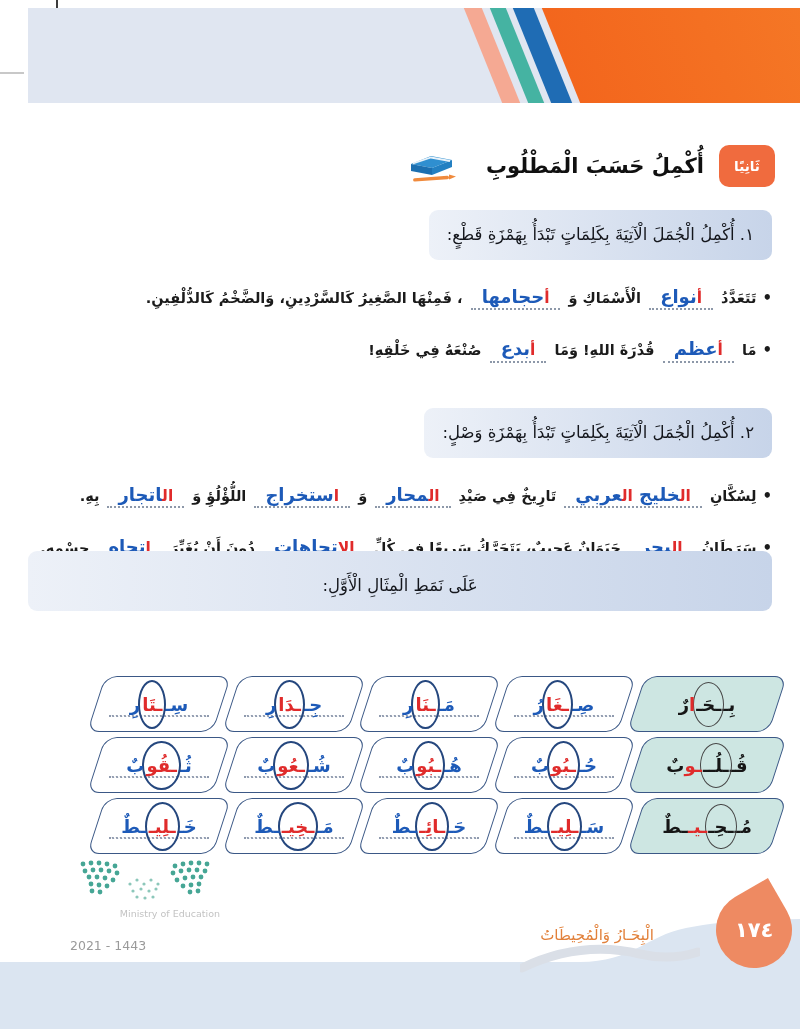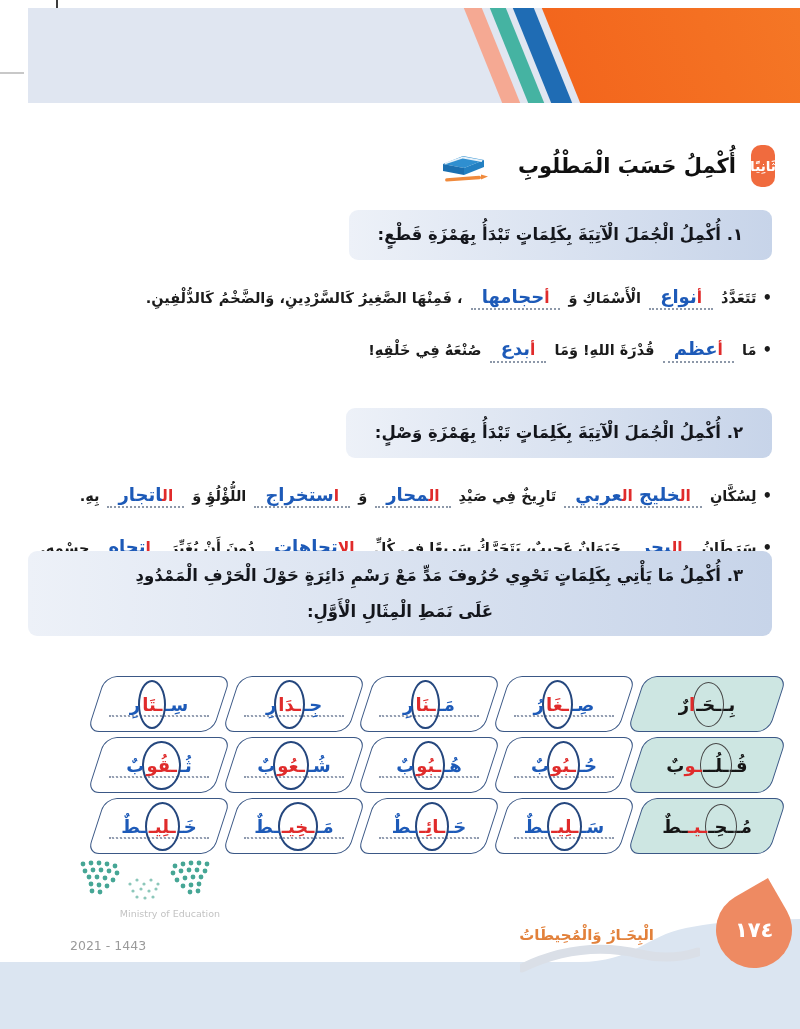--- a/index.html
+++ b/index.html
@@ -13,33 +13,33 @@
   .band{position:absolute;left:28px;right:0;top:8px;height:95px;background:#e0e6f1;overflow:hidden;}
   .stripe{position:absolute;top:-10px;bottom:-10px;transform:skewX(22deg);}
   .s-salmon{left:455px;width:18px;background:var(--c-stripe_salmon);}
   .s-teal{left:481px;width:16px;background:var(--c-stripe_teal);}
   .s-blue{left:504px;width:21px;background:var(--c-stripe_blue);}
   .s-orange{left:533px;width:900px;background:linear-gradient(to right,var(--c-band_orange),#f9a03a);}
 
   
   .title-row{position:absolute;top:141px;right:25px;left:0;height:50px;direction:rtl;
              display:flex;align-items:center;gap:12px;}
-  .badge{width:24px;height:42px;background:var(--c-badge_orange);border-radius:10px;color:#fff;
+  .badge{width:56px;height:42px;background:var(--c-badge_orange);border-radius:10px;color:#fff;
          display:flex;align-items:center;justify-content:center;font-size:13.5px;font-weight:bold;flex:0 0 auto;}
   .page-title{margin:0 3px;font-size:21px;font-weight:bold;color:#101010;}
   .book-ico{flex:0 0 auto;margin-right:14px;}
 
   
   #exercises{position:absolute;inset:0;pointer-events:none;}
   .ex{position:absolute;right:28px;left:28px;direction:rtl;text-align:right;pointer-events:auto;}
   .ex:nth-of-type(1){top:210px;}
   .ex:nth-of-type(2){top:408px;}
   .ex:nth-of-type(3){top:551px;}
   .ex-heading{display:inline-block;background:linear-gradient(to left,#c7d4e9,#edf1f8);
-              border-radius:9px;padding:12px 29px;font-size:16.5px;font-weight:bold;color:#14161c;line-height:1.55;}
+              border-radius:9px;padding:12px 18px;font-size:16.5px;font-weight:normal;color:#14161c;line-height:1.55;}
   .ex:nth-of-type(3) .ex-heading{display:block;}
   .ex-heading .line2{text-align:center;margin-top:10px;}
   .bullet{margin-top:24px;font-size:14.5px;font-weight:bold;color:#1b1b1b;line-height:1.9;}
   .bdot{font-size:15px;margin-left:6px;}
   .blank{display:inline-block;border-bottom:2px dotted #8d98a9;padding:0 11px 1px;margin:0 3px;line-height:1.15;}
   .hw-red{color:var(--c-answer_red);font-size:15.5px;}
   .hw-blue{color:var(--c-answer_blue);font-size:18px;}
 
   
   #grid{position:absolute;top:676px;right:22px;left:22px;direction:rtl;}
@@ -57,21 +57,21 @@
                 padding:11px 2px;margin:-11px -2px;}
   .circle-hand{display:inline-block;border:2.6px solid #25477e;border-radius:50%;
                padding:12px 2px;margin:-12px -2px;}
 
   
   .wave{position:absolute;left:0;bottom:0;width:800px;height:140px;}
   .moe{position:absolute;left:70px;top:860px;width:150px;text-align:center;}
   .moe-ar{font-size:20px;font-weight:bold;color:var(--c-ministry_teal);margin-top:4px;letter-spacing:1px;}
   .moe-en{font-size:9.5px;color:#c3c3c3;margin-top:2px;text-align:right;}
   .moe-year{font-size:12.5px;color:#9a9a9a;margin-top:19px;text-align:left;direction:ltr;}
-  .lesson{position:absolute;right:146px;top:926px;font-size:15px;font-weight:bold;
+  .lesson{position:absolute;right:146px;top:926px;font-size:15px;font-weight:normal;
           color:var(--c-lesson_orange);direction:rtl;z-index:3;}
   .swoosh{position:absolute;right:100px;top:938px;z-index:1;}
   .drop{position:absolute;left:716px;top:892px;width:76px;height:76px;background:var(--c-drop_orange);
         border-radius:50% 0 50% 50%;transform:rotate(-30deg);display:flex;align-items:center;
         justify-content:center;z-index:4;}
   .drop span{transform:rotate(30deg);color:#fff;font-weight:bold;font-size:21px;}
 </style>
 </head>
 <body>
 
@@ -98,21 +98,20 @@
       <rect x="8" y="32" width="36" height="3.4" rx="1.7" fill="#f08a3c" transform="rotate(-4 26 33)"></rect>
       <path d="M44 29.5 L51 31.5 L44 34.5 Z" fill="#f08a3c"></path>
     </svg>
   </div>
 
   <div id="exercises">
       <section class="ex"><div class="ex-heading"><div>١. أُكْمِلُ الْجُمَلَ الْآتِيَةَ بِكَلِمَاتٍ تَبْدَأُ بِهَمْزَةِ قَطْعٍ:</div></div><div class="bullet"><span class="bdot">•</span><span>تَتَعَدَّدُ</span> <span class="blank"><span class="hw-red">أ</span><span class="hw-blue">نواع</span></span> <span>الْأَسْمَاكِ وَ</span> <span class="blank"><span class="hw-red">أ</span><span class="hw-blue">حجامها</span></span> <span>، فَمِنْهَا الصَّغِيرُ كَالسَّرْدِينِ، وَالضَّخْمُ كَالدُّلْفِينِ.</span> </div><div class="bullet"><span class="bdot">•</span><span>مَا</span> <span class="blank"><span class="hw-red">أ</span><span class="hw-blue">عظم</span></span> <span>قُدْرَةَ اللهِ! وَمَا</span> <span class="blank"><span class="hw-red">أ</span><span class="hw-blue">بدع</span></span> <span>صُنْعَهُ فِي خَلْقِهِ!</span> </div></section>
       <section class="ex"><div class="ex-heading"><div>٢. أُكْمِلُ الْجُمَلَ الْآتِيَةَ بِكَلِمَاتٍ تَبْدَأُ بِهَمْزَةِ وَصْلٍ:</div></div><div class="bullet"><span class="bdot">•</span><span>لِسُكَّانِ</span> <span class="blank"><span class="hw-red">ال</span><span class="hw-blue">خليج </span><span class="hw-red">ال</span><span class="hw-blue">عربي</span></span> <span>تَارِيخٌ فِي صَيْدِ</span> <span class="blank"><span class="hw-red">ال</span><span class="hw-blue">محار</span></span> <span>وَ</span> <span class="blank"><span class="hw-red">ا</span><span class="hw-blue">ستخراج</span></span> <span>اللُّؤْلُؤِ وَ</span> <span class="blank"><span class="hw-red">ال</span><span class="hw-blue">اتجار</span></span> <span>بِهِ.</span> </div><div class="bullet"><span class="bdot">•</span><span>سَرَطَانُ</span> <span class="blank"><span class="hw-red">ال</span><span class="hw-blue">بحر</span></span> <span>حَيَوَانٌ عَجِيبٌ، يَتَحَرَّكُ سَرِيعًا فِي كُلِّ</span> <span class="blank"><span class="hw-red">الا</span><span class="hw-blue">تجاهات</span></span> <span>دُونَ أَنْ يُغَيِّرَ</span> <span class="blank"><span class="hw-red">ا</span><span class="hw-blue">تجاه</span></span> <span>جِسْمِهِ.</span> </div></section>
       <section class="ex">
         <div class="ex-heading">
-          <div>٣. أُكْمِلُ مَا يَأْتِي بِكَلِمَاتٍ تَحْوِي حُرُوفَ مَدٍّ مَعْ رَسْمِ دَائِرَةٍ حَوْلَ الْحَرْفِ الْمَمْدُودِ</div>
           <div class="line2">عَلَى نَمَطِ الْمِثَالِ الْأَوَّلِ:</div>
         </div>
       </section>
     </div>
 
   <div id="grid">
       <div class="grow">
         <div class="cell example">
           <div class="cell-inner">
             <span class="wpart">بِـ</span>

